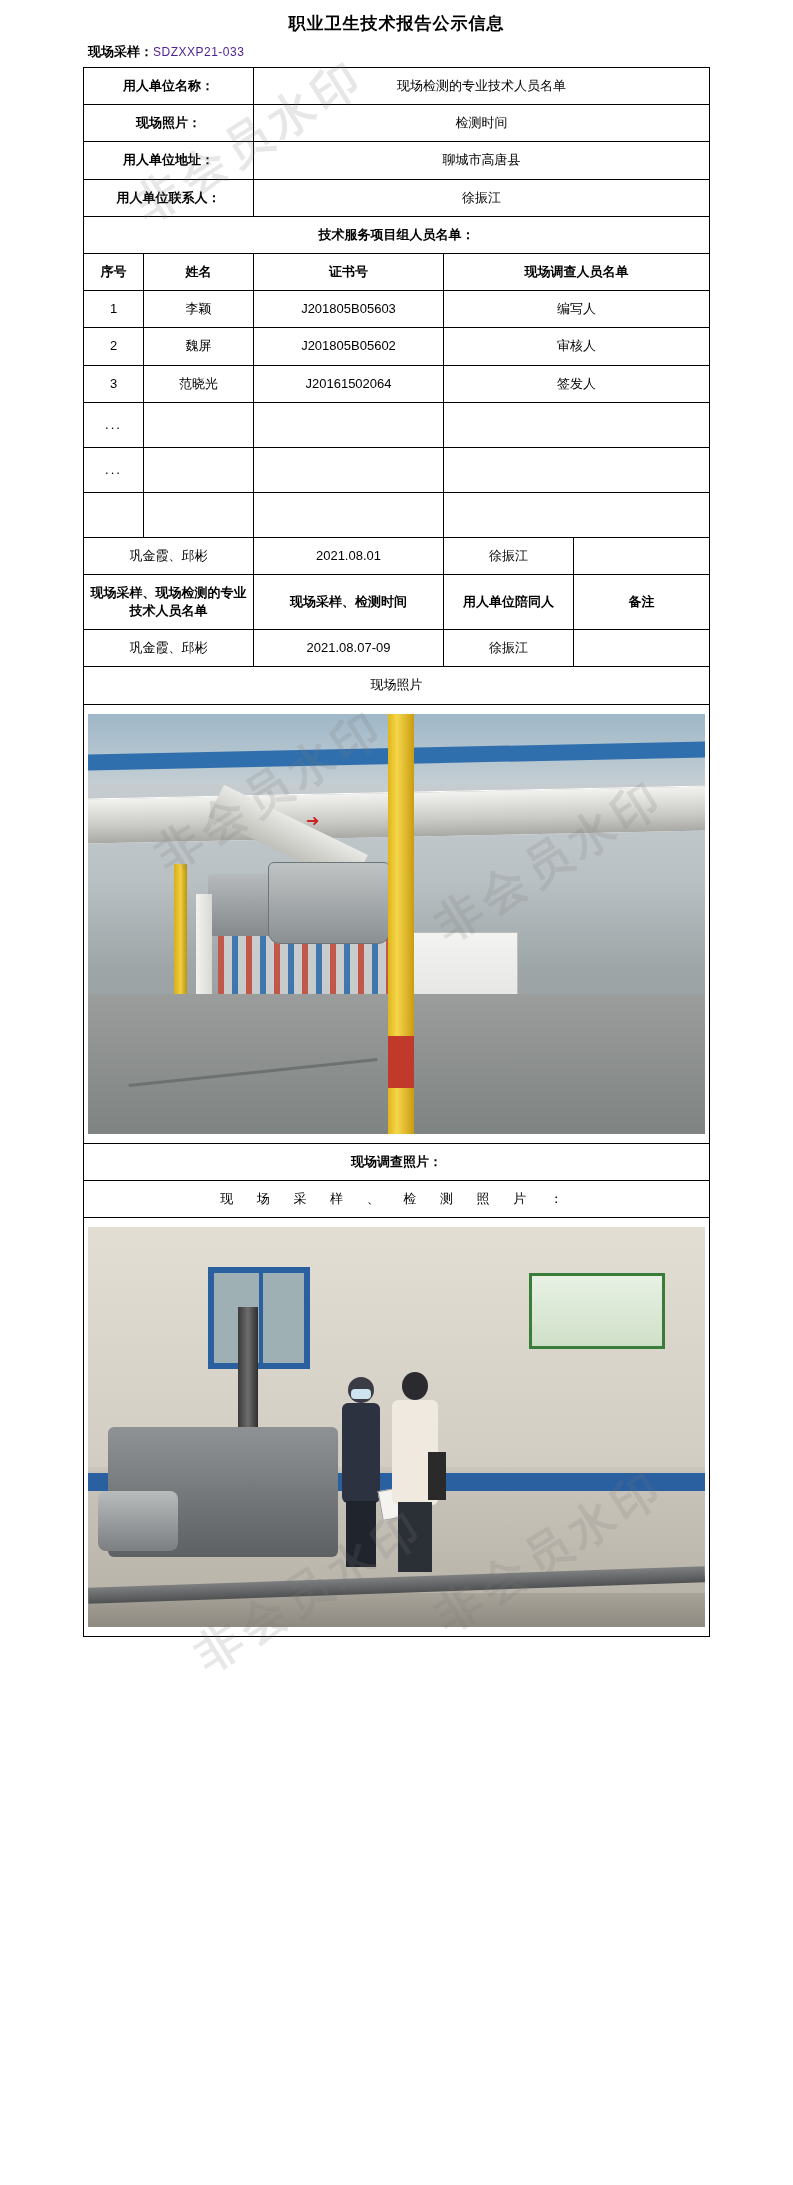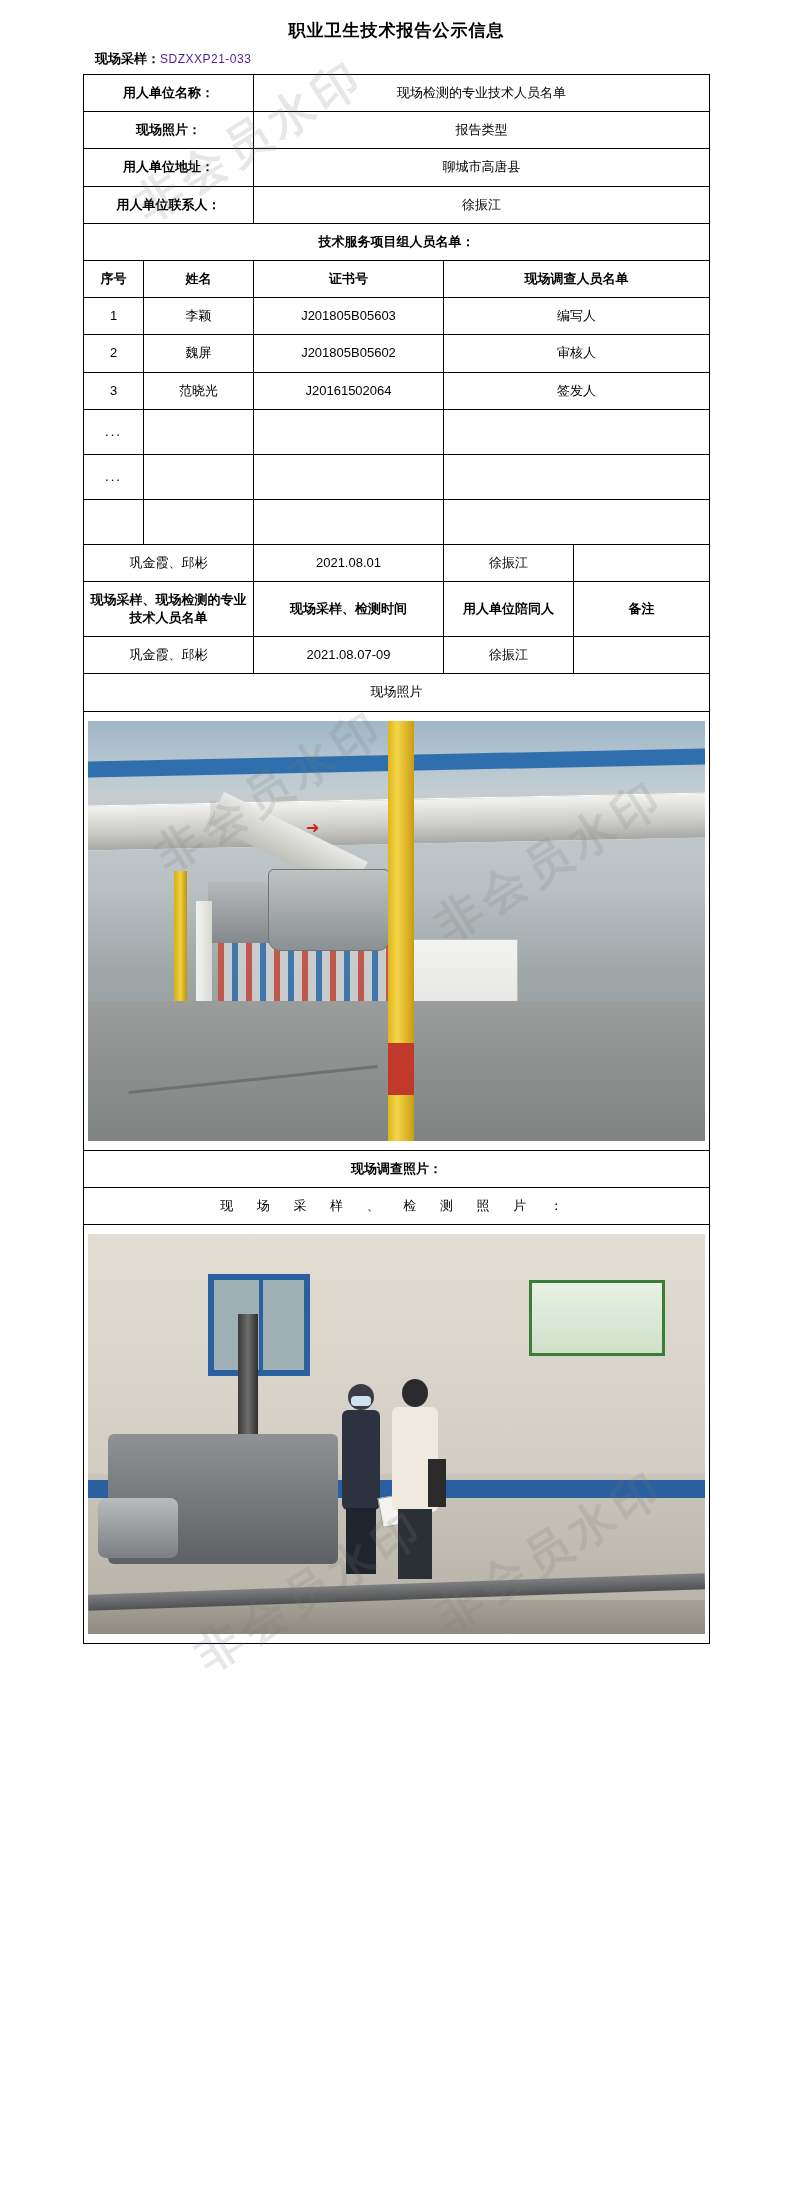--- a/index.html
+++ b/index.html
@@ -11,21 +11,21 @@
     width: 793px;
     font-family: "Liberation Sans", "DejaVu Sans", sans-serif;
     color: #000;
     position: relative;
   }
   .page {
     width: 793px;
     min-height: 2185px;
     position: relative;
     box-sizing: border-box;
-    padding: 11px;
+    padding: 4px;
     overflow: hidden;
   }
   .doc-title {
     text-align: center;
     font-size: 17px;
     font-weight: bold;
     letter-spacing: 1px;
     padding: 8px 0 6px 0;
     font-family: "DejaVu Serif", "Liberation Serif", serif;
   }
@@ -271,21 +271,21 @@
       <col style="width:136px">
     </colgroup>
     <tbody>
 
       <tr>
         <td class="label" colspan="2">用人单位名称：</td>
         <td colspan="4">现场检测的专业技术人员名单</td>
       </tr>
       <tr>
         <td class="label" colspan="2">现场照片：</td>
-        <td colspan="4">报告类型</td>
+        <td colspan="4">检测时间</td>
       </tr>
       <tr>
         <td class="label" colspan="2">用人单位地址：</td>
         <td colspan="4">聊城市高唐县</td>
       </tr>
       <tr>
         <td class="label" colspan="2">用人单位联系人：</td>
         <td colspan="4">徐振江</td>
       </tr>
 

